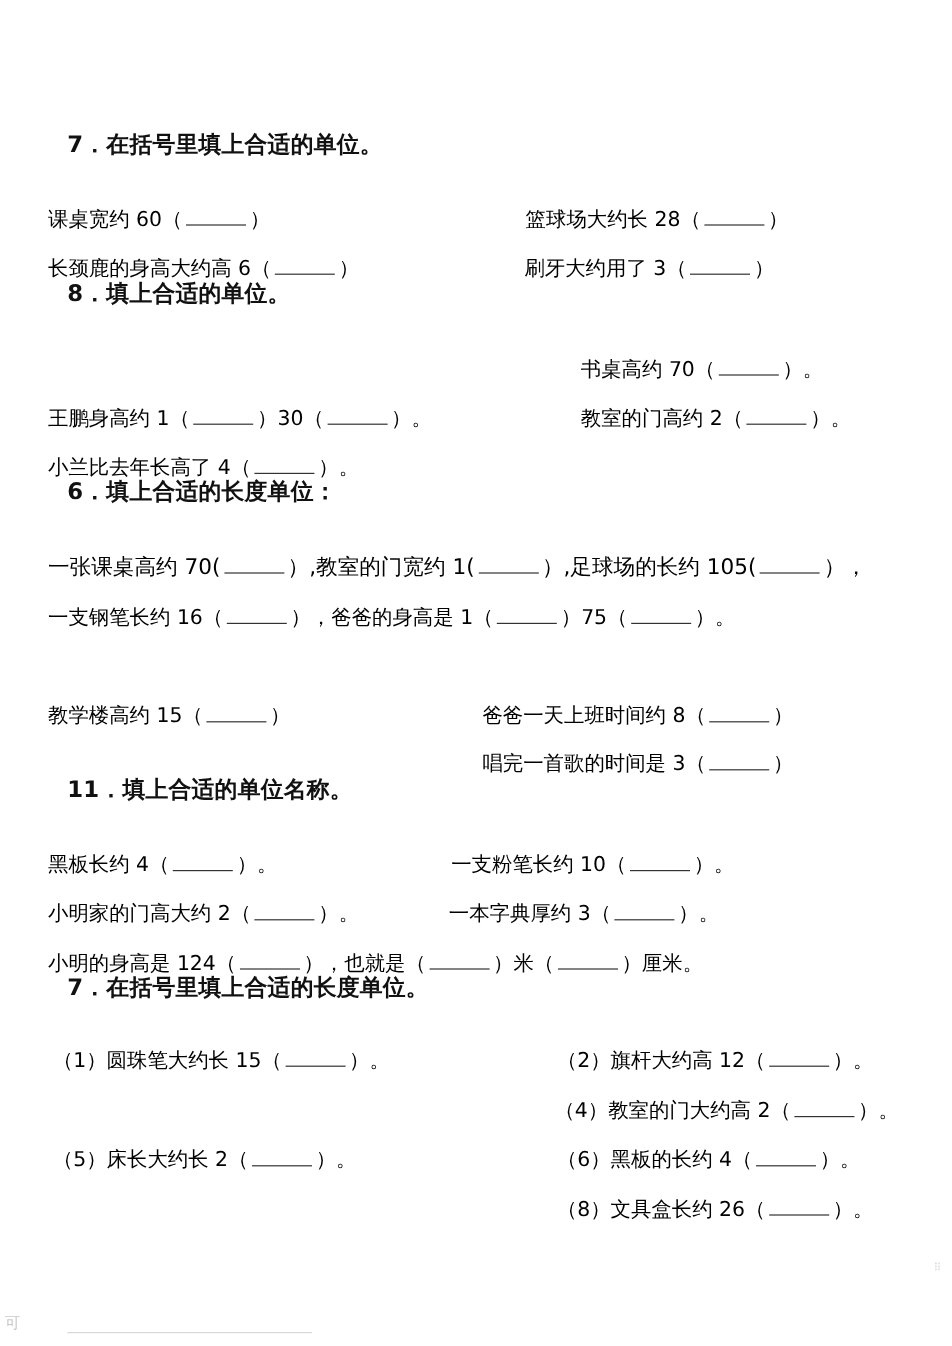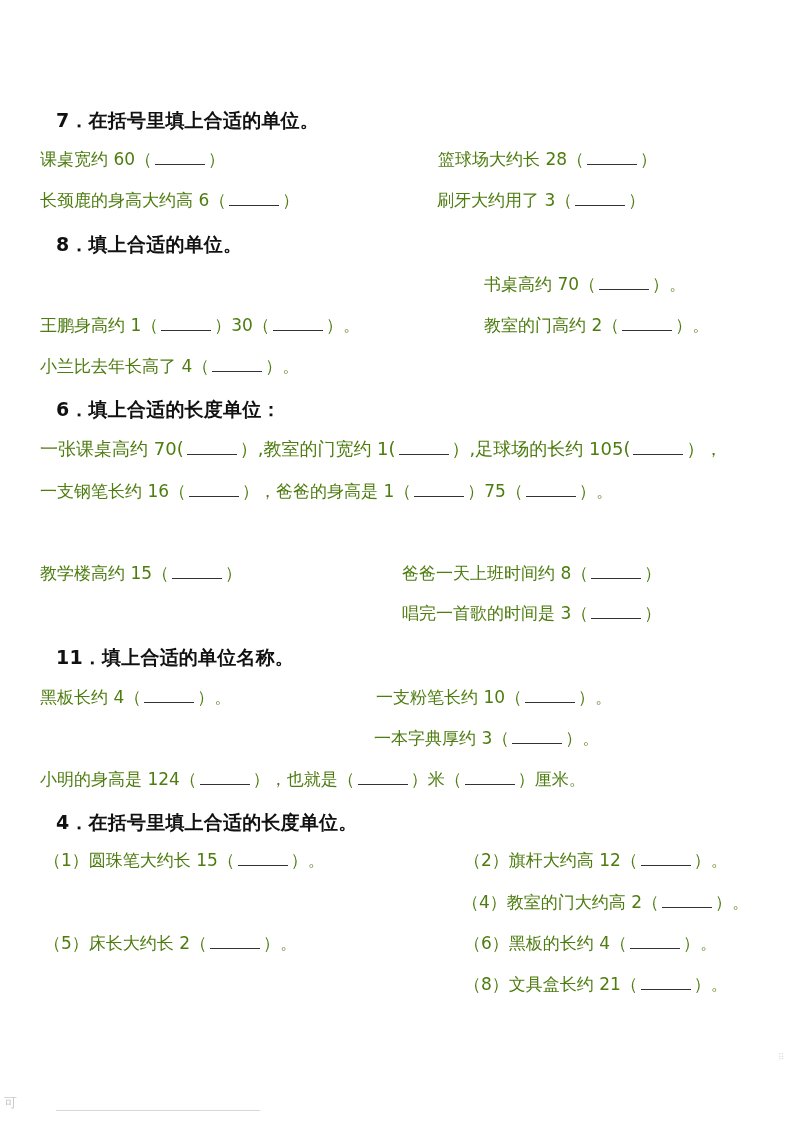--- a/index.html
+++ b/index.html
@@ -8,22 +8,22 @@
       font-family: "DejaVu Sans", "Liberation Sans", sans-serif;
       color: #222222;
     }
     .page { position: absolute; left: 0; top: 0; width: 793px; height: 1122px; background: #fff; }
     .heading {
       position: absolute; left: 40px;
       font-size: 19px; font-weight: bold; color: #111111;
       white-space: nowrap; letter-spacing: 0.2px; margin-left: 16px;
     }
     .line {
-      position: absolute; font-size: 17px; color: #4d7c0f;
-      white-space: nowrap; line-height: 22px;
+      position: absolute; font-size: 17px; color: #000000;
+      white-space: nowrap; line-height: 22px; margin-top: 24px;
     }
     .blank {
       display: inline-block; width: 50px; border-bottom: 1.3px solid #333;
       height: 14px; vertical-align: baseline; margin: 0 3px;
     }
     .footer-mark {
       position: absolute; left: 4px; top: 1094px; font-size: 13px; color: #c8c8c8;
     }
     .footer-line {
       position: absolute; left: 56px; top: 1110px; width: 204px; height: 1px; background: #d8d8d8;
@@ -83,43 +83,46 @@
     <span>唱完一首歌的时间是 3（</span><span class="blank"></span><span>）</span>
   </div>
 
   <div class="heading" style="top:645px">11．填上合适的单位名称。</div>
   <div class="line" style="left:40px;top:686px">
     <span>黑板长约 4（</span><span class="blank"></span><span>）。</span>
   </div>
   <div class="line" style="left:376px;top:686px">
     <span>一支粉笔长约 10（</span><span class="blank"></span><span>）。</span>
   </div>
+  <div class="line" style="left:40px;top:727px">
+    <span>小明家的门高大约 2（</span><span class="blank"></span><span>）。</span>
+  </div>
   <div class="line" style="left:374px;top:727px">
     <span>一本字典厚约 3（</span><span class="blank"></span><span>）。</span>
   </div>
   <div class="line" style="left:40px;top:768px">
     <span>小明的身高是 124（</span><span class="blank"></span><span>），也就是（</span><span class="blank"></span><span>）米（</span><span class="blank"></span><span>）厘米。</span>
   </div>
 
-  <div class="heading" style="top:810px">4．在括号里填上合适的长度单位。</div>
+  <div class="heading" style="top:810px">7．在括号里填上合适的长度单位。</div>
   <div class="line" style="left:44px;top:849px">
     <span>（1）圆珠笔大约长 15（</span><span class="blank"></span><span>）。</span>
   </div>
   <div class="line" style="left:464px;top:849px">
     <span>（2）旗杆大约高 12（</span><span class="blank"></span><span>）。</span>
   </div>
   <div class="line" style="left:462px;top:891px">
     <span>（4）教室的门大约高 2（</span><span class="blank"></span><span>）。</span>
   </div>
   <div class="line" style="left:44px;top:932px">
     <span>（5）床长大约长 2（</span><span class="blank"></span><span>）。</span>
   </div>
   <div class="line" style="left:464px;top:932px">
     <span>（6）黑板的长约 4（</span><span class="blank"></span><span>）。</span>
   </div>
   <div class="line" style="left:464px;top:973px">
-    <span>（8）文具盒长约 21（</span><span class="blank"></span><span>）。</span>
+    <span>（8）文具盒长约 26（</span><span class="blank"></span><span>）。</span>
   </div>
 
   <div class="footer-mark">可</div>
   <div class="footer-line"></div>
   <div class="edge-mark">⠿</div>
 </div>
 
 </body></html>

